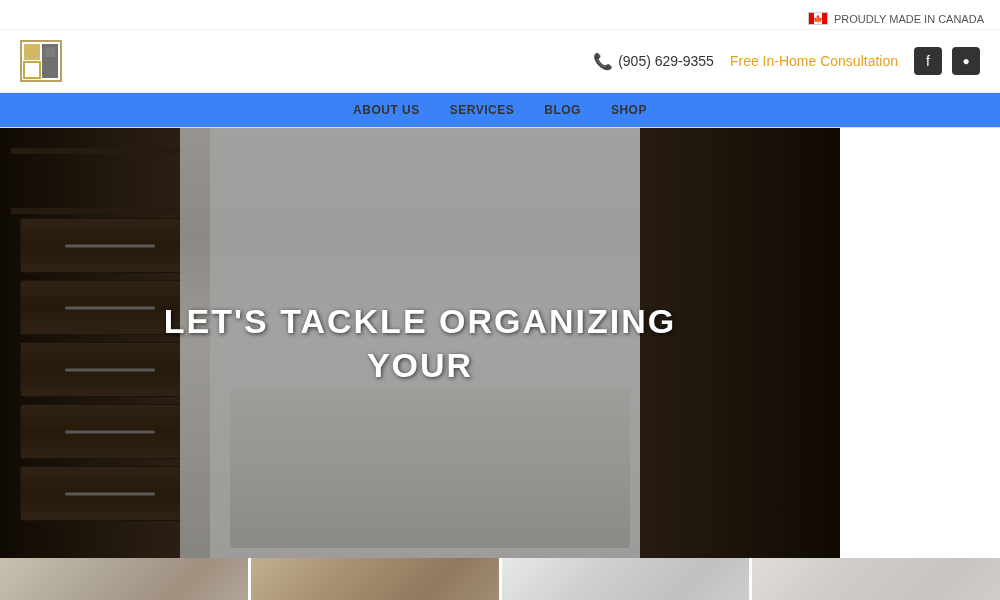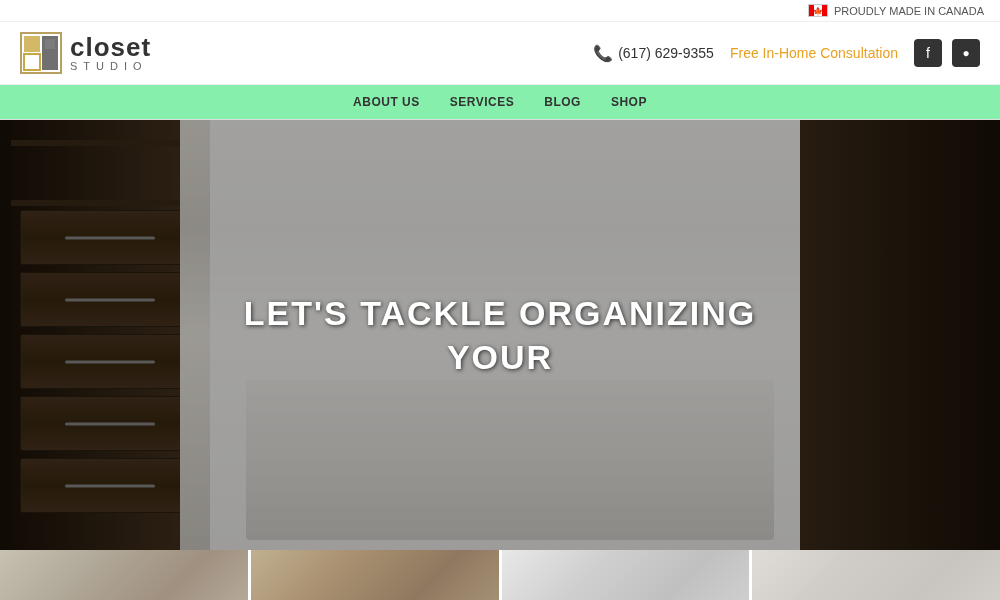--- a/index.html
+++ b/index.html
@@ -9,20 +9,21 @@
     .top-bar {
       display: flex;
       align-items: center;
       justify-content: flex-end;
       padding: 4px 16px;
       font-size: 11px;
       color: #555;
       border-bottom: 1px solid #eee;
       background: #fff;
       gap: 6px;
+      margin-top: 8px;
     }
     .canada-flag {
       display: inline-block;
       width: 20px;
       height: 13px;
       background: linear-gradient(to right, #e00 0%, #e00 25%, #fff 25%, #fff 75%, #e00 75%, #e00 100%);
       border: 1px solid #ccc;
       position: relative;
       vertical-align: middle;
     }
@@ -116,37 +117,37 @@
       cursor: pointer;
     }
 
     
     .nav {
       display: flex;
       justify-content: center;
       align-items: flex-end;
       gap: 30px;
       padding: 0 16px;
-      background: #86efac;
+      background: #3b82f6;
       border-bottom: 1px solid #ddd;
     }
     .nav-item {
       font-size: 12px;
       font-weight: 600;
       color: #333;
       letter-spacing: 0.5px;
       text-transform: uppercase;
       padding: 10px 0;
       cursor: pointer;
     }
 
     
     .hero {
       position: relative;
-      width: 1000px;
+      width: 840px;
       height: 430px;
       overflow: hidden;
       background: #3a3028;
     }
     
     .hero-left-closet {
       position: absolute;
       top: 0; left: 0;
       width: 220px;
       height: 100%;
@@ -264,31 +265,27 @@
 <div class="header">
   <div class="logo-area">
 
     <svg class="logo-icon" viewBox="0 0 42 42" xmlns="http://www.w3.org/2000/svg">
       <rect x="1" y="1" width="40" height="40" fill="none" stroke="#b8a060" stroke-width="2"></rect>
       <rect x="4" y="4" width="16" height="16" fill="#c8a840" opacity="0.8"></rect>
       <rect x="4" y="22" width="16" height="16" fill="none" stroke="#c8a840" stroke-width="2"></rect>
       <rect x="22" y="4" width="16" height="34" fill="#333" opacity="0.7"></rect>
       <rect x="25" y="7" width="10" height="10" fill="#888" opacity="0.5"></rect>
     </svg>
-    <div class="logo-text">
-      <span class="logo-closet">closet</span>
-      <span class="logo-studio">STUDIO</span>
-    </div>
   </div>
 
   <div class="header-right">
     <div class="contact-info">
       <div class="phone">
         <span class="phone-icon">📞</span>
-        <span>(617) 629-9355</span>
+        <span>(905) 629-9355</span>
       </div>
       <span class="consultation-link">Free In-Home Consultation</span>
       <div class="social-icons">
         <div class="social-icon">
           <span>f</span>
         </div>
         <div class="social-icon">
           <span style="font-size:12px;">●</span>
         </div>
       </div>

